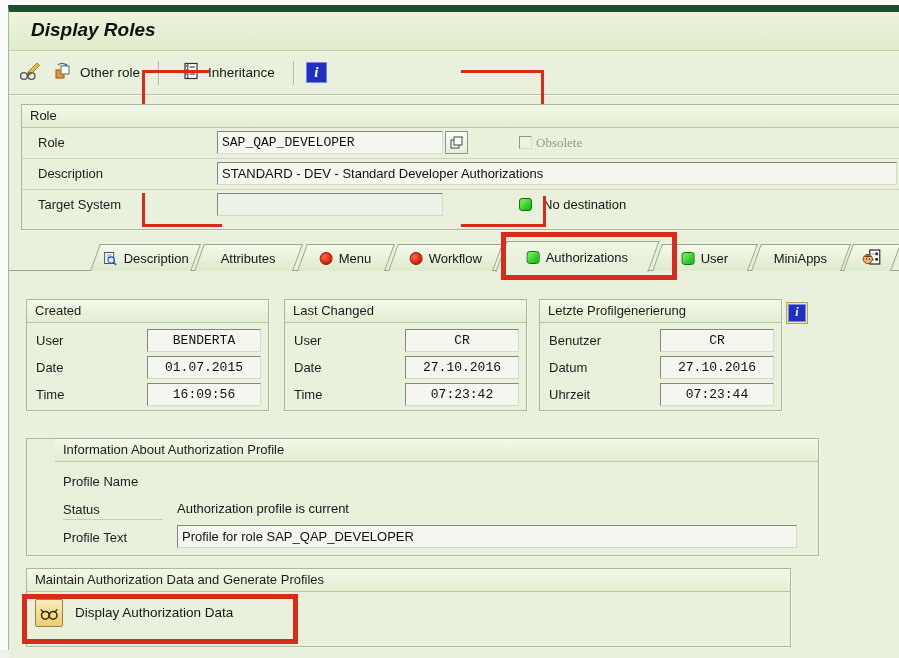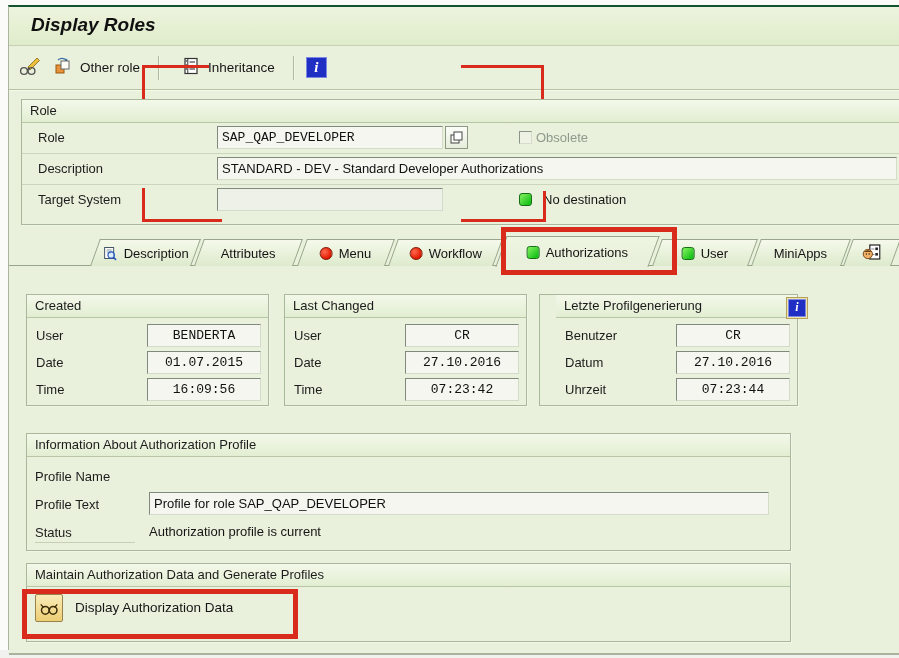--- a/index.html
+++ b/index.html
@@ -2,21 +2,21 @@
 <html><head>
 <meta charset="utf-8">
 <style>
   html,body{margin:0;padding:0;}
   body{
     width:899px;height:658px;position:relative;background:#fbfbf9;
     font-family:"Liberation Sans",sans-serif;color:#1a1a1a;overflow:hidden;
   }
   .screen{
     position:absolute;left:8px;top:5px;width:890px;height:645px;
-    background:#e9f1dc;border-left:1px solid #aab5a0;border-top:2px solid #14532d;
+    background:#e9f1dc;border-left:1px solid #aab5a0;border-top:7px solid #14532d;
   }
   
   .titlebar{
     position:absolute;left:0;top:0;right:0;height:38px;
     background:linear-gradient(#edf4dd,#dfeccb);
     border-bottom:1px solid #c5d1af;
   }
   .titlebar .title{
     position:absolute;left:22px;top:7px;
     font-size:19px;font-weight:bold;font-style:italic;color:#101010;
@@ -183,21 +183,21 @@
     <div class="role-row">
       <span class="lbl">Role</span>
       <input class="sapinput" style="left: 195px; top: 3px; width: 226px;" value="SAP_QAP_DEVELOPER">
       <button class="mvbtn" style="left:423px;top:3px;">
         <svg width="15" height="15" viewBox="0 0 15 15">
           <rect x="2" y="5" width="8" height="8" fill="#f8faf3" stroke="#555" stroke-width="1.1"></rect>
           <rect x="5" y="2" width="8" height="8" fill="#ffffff" stroke="#555" stroke-width="1.1"></rect>
         </svg>
       </button>
       <span class="chk" style="left:497px;top:8px;"></span>
-      <span class="chklbl" style="left:514px;top:7px;">Obsolete</span>
+      <span class="chklbl" style="left:514px;top:7px;font-family:Liberation Serif, serif;">Obsolete</span>
     </div>
     <div class="role-row">
       <span class="lbl">Description</span>
       <input class="sapinput sans" style="left: 195px; top: 3px; width: 680px;" value="STANDARD - DEV - Standard Developer Authorizations">
     </div>
     <div class="role-row">
       <span class="lbl">Target System</span>
       <input class="sapinput" style="left: 195px; top: 3px; width: 226px; background: rgb(238, 241, 231);" value="">
       <span class="led-green" style="left:497px;top:8px;"></span>
       <span class="statictext" style="left:521px;top:7px;">No destination</span>
@@ -283,52 +283,52 @@
       <div class="frow">
         <span class="lbl">Date</span>
         <input class="sapinput" style="left: 120px;" value="27.10.2016">
       </div>
       <div class="frow">
         <span class="lbl">Time</span>
         <input class="sapinput" style="left: 120px;" value="07:23:42">
       </div>
     </div>
 
-    <div class="groupbox fieldbox" style="left:530px;top:28px;width:241px;height:110px;padding-left:16px;">
+    <div class="groupbox fieldbox" style="left:530px;top:28px;width:241px;height:110px;">
       <div class="gb-header">Letzte Profilgenerierung</div>
       <div class="frow" style="margin-top:4px;">
         <span class="lbl">Benutzer</span>
         <input class="sapinput" style="left: 120px;" value="CR">
       </div>
       <div class="frow">
         <span class="lbl">Datum</span>
         <input class="sapinput" style="left: 120px;" value="27.10.2016">
       </div>
       <div class="frow">
         <span class="lbl">Uhrzeit</span>
         <input class="sapinput" style="left: 120px;" value="07:23:44">
       </div>
     </div>
 
     <div class="infoicon-framed" style="left:777px;top:31px;">
       <span class="infoicon">i</span>
     </div>
 
-    <div class="groupbox" style="left:17px;top:167px;width:763px;height:116px;">
+    <div class="groupbox" style="left:17px;top:167px;width:763px;height:116px;padding-left:28px;">
       <div class="gb-header">Information About Authorization Profile</div>
       <div class="inforow" style="margin-top:5px;">
         <span class="lbl" style="left:8px;">Profile Name</span>
       </div>
       <div class="inforow">
+        <span class="lbl" style="left:8px;border-bottom:1px solid #c6cfb6;padding-bottom:2px;width:100px;">Status</span>
+        <span class="statictext" style="left:122px;top:6px;">Authorization profile is current</span>
+      </div>
+      <div class="inforow">
         <span class="lbl" style="left:8px;">Profile Text</span>
         <input class="sapinput sans" style="left: 122px; top: 2px; width: 620px;" value="Profile for role SAP_QAP_DEVELOPER">
-      </div>
-      <div class="inforow">
-        <span class="lbl" style="left:8px;border-bottom:1px solid #c6cfb6;padding-bottom:2px;width:100px;">Status</span>
-        <span class="statictext" style="left:122px;top:6px;">Authorization profile is current</span>
       </div>
     </div>
 
     <div class="groupbox" style="left:17px;top:297px;width:763px;height:77px;">
       <div class="gb-header">Maintain Authorization Data and Generate Profiles</div>
       <div class="authbtn-icon">
         <span style="display:flex;">
           <svg width="22" height="22" viewBox="0 0 24 24">
             <line x1="3" y1="8" x2="6" y2="11.5" stroke="#3a2c08" stroke-width="1.4"></line>
             <line x1="21" y1="8" x2="18" y2="11.5" stroke="#3a2c08" stroke-width="1.4"></line>

